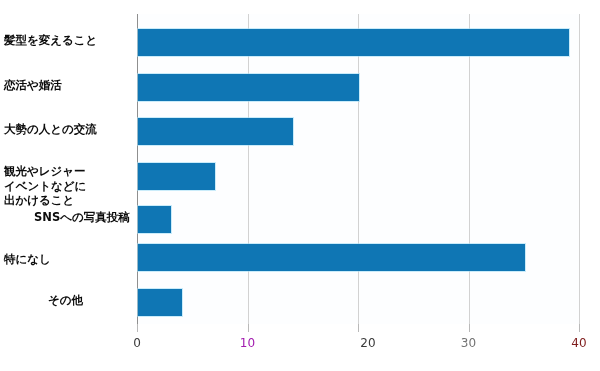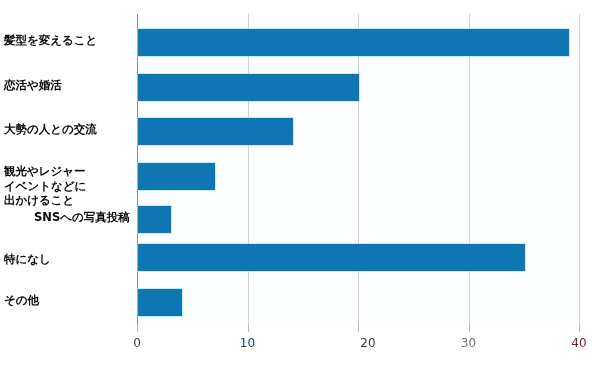--- a/index.html
+++ b/index.html
@@ -120,27 +120,27 @@
     </div>
   <div id="cat-labels">
       <div class="cat-label" style="top: 33px; color: rgb(12, 12, 12);">髪型を変えること</div>
       <div class="cat-label" style="top: 78px; color: rgb(12, 12, 12);">恋活や婚活</div>
       <div class="cat-label" style="top: 122px; color: rgb(12, 12, 12);">大勢の人との交流</div>
       <div class="cat-label" style="top: 140px; color: rgb(12, 12, 12); margin-top: 24px;">観光やレジャー
 イベントなどに
 出かけること</div>
       <div class="cat-label" style="top: 210px; color: rgb(12, 12, 12); margin-left: 30px;">SNSへの写真投稿</div>
       <div class="cat-label" style="top: 252px; color: rgb(12, 12, 12);">特になし</div>
-      <div class="cat-label" style="top: 293px; color: rgb(12, 12, 12);">その他</div>
+      <div class="cat-label" style="top: 293px; color: rgb(12, 12, 12); margin-left: 44px;">その他</div>
     </div>
   <div id="ticks">
       <div class="tick-mark" style="left: 137px;"></div>
       <div class="tick-label" style="left: 137px; color: rgb(58, 58, 58);">0</div>
       <div class="tick-mark" style="left: 247.5px;"></div>
-      <div class="tick-label" style="left: 247.5px; color: #0c4a6e;">10</div>
+      <div class="tick-label" style="left: 247.5px; color: #a21caf;">10</div>
       <div class="tick-mark" style="left: 358px;"></div>
       <div class="tick-label" style="left: 368px; color: rgb(58, 58, 58);">20</div>
       <div class="tick-mark" style="left: 468.5px;"></div>
       <div class="tick-label" style="left: 468.5px; color: #737373;">30</div>
       <div class="tick-mark" style="left: 579px;"></div>
       <div class="tick-label" style="left: 579px; color: #7f1d1d;">40</div>
     </div>
 
 </div>
 

